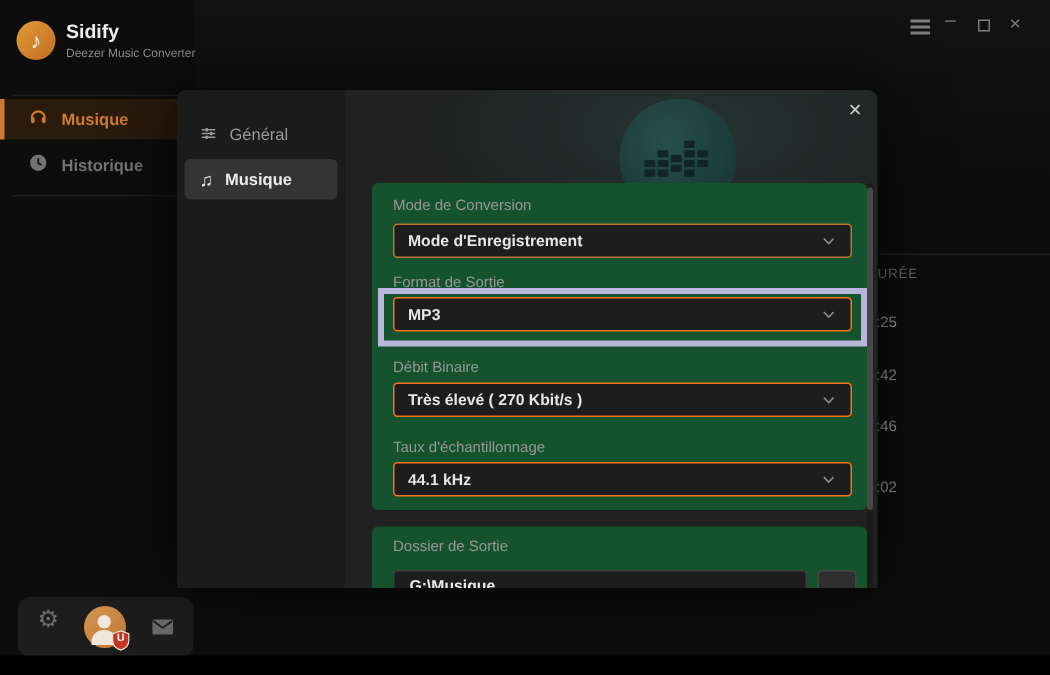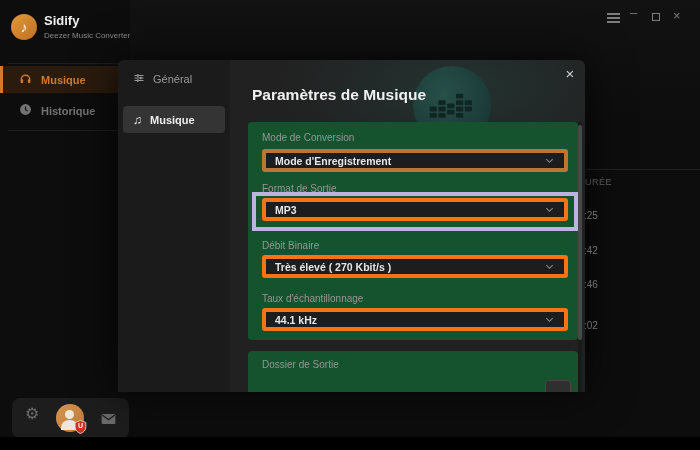--- a/index.html
+++ b/index.html
@@ -56,37 +56,37 @@
 
   
   .modal { position:absolute; left:118px; top:60px; width:467px; height:332px; background:#212121;
            border-radius:6px 6px 0 0; overflow:hidden; box-shadow:0 0 45px rgba(0,0,0,.75); z-index:10; }
   .modal::before { content:""; position:absolute; left:160px; top:-60px; width:360px; height:170px;
                    background:radial-gradient(closest-side, rgba(40,85,78,.35), rgba(40,85,78,0)); }
   .tabpanel { position:absolute; left:0; top:0; width:112px; height:100%; background:#1b1b1b; border-radius:6px 0 0 0; }
   .tab { position:absolute; left:5px; width:102px; height:26px; display:flex; align-items:center; gap:8px;
          padding-left:10px; color:#9a9a9a; font-size:11px; border-radius:4px; }
   .tab svg { width:12px; height:12px; }
-  .tab.general { top:6px; }
+  .tab.general { top:17px; }
   .tab.music { top:46px; height:27px; background:#343434; color:#ececec; font-weight:600; }
   .tab .note { font-size:12px; line-height:1; }
 
   .watermark { position:absolute; left:295px; top:6px; width:78px; height:78px; border-radius:50%;
                background:radial-gradient(circle at 40% 35%, #275049, #1b3a37 70%); display:flex;
                align-items:center; justify-content:center; }
   .modal-close { position:absolute; left:442px; top:4px; width:20px; height:20px; color:#cfcfcf;
                  font-size:15px; text-align:center; line-height:20px; cursor:default; }
   .modal-title { position:absolute; left:134px; top:26px; font-size:15.5px; font-weight:bold; color:#f0f0f0; }
 
   .card { position:absolute; left:130px; width:330px; background:#14532d; border-radius:4px;text-decoration:underline; }
   .card1 { top:62px; height:218px; }
   .card2 { top:277px; height:60px;margin-top:14px; }
 
   .f-label { position:absolute; left:14px; font-size:10px; color:#969696; }
-  .select { position:absolute; left:14px; width:306px; height:23px; background:#1d1d1d; border:4px solid #f97316;
+  .select { position:absolute; left:14px; width:306px; height:23px; background:#1d1d1d; border:1px solid #f97316;
             border-radius:3px; display:flex; align-items:center; padding:0 9px; color:#e6e6e6;
             font-size:10.5px; font-weight:600; cursor:default; }
   .select.orange { border-color:#bd7631; }
   .select .chev { margin-left:auto; width:11px; height:11px; color:#8a8a8a; }
   .pathbox { position:absolute; left:14px; top:29px; width:276px; height:22px; background:#1d1d1d;
              border:1px solid #3f3f3f; border-radius:3px; color:#ececec; font-size:10.5px; font-weight:600;
              padding:0 10px; font-family:inherit; }
   .browse { position:absolute; left:297px; top:29px; width:26px; height:22px; background:#2f2f2f;
             border:1px solid #474747; border-radius:3px; color:#bdbdbd; font-size:10px; line-height:19px;
             text-align:center; }
@@ -193,21 +193,20 @@
             <rect x="35" y="14" width="9" height="6" rx="1"></rect>
             <rect x="35" y="22" width="9" height="6" rx="1"></rect>
             <rect x="35" y="30" width="9" height="6" rx="1"></rect>
             <rect x="46" y="14" width="9" height="6" rx="1"></rect>
             <rect x="46" y="22" width="9" height="6" rx="1"></rect>
           </g>
         </svg>
     </div>
 
     <div class="modal-close">×</div>
-    <div class="modal-title">Paramètres de Musique</div>
 
     <div class="card card1">
       <div class="f-label" style="top:10px">Mode de Conversion</div>
       <div class="select orange" style="top:27px">
         <span>Mode d'Enregistrement</span>
         <span class="chev"><svg viewBox="0 0 24 24" width="11" height="11">
               <polyline points="5 9 12 16 19 9" fill="none" stroke="currentColor" stroke-width="2.4"></polyline>
             </svg></span>
       </div>
 
@@ -231,20 +230,21 @@
       <div class="select" style="top:186px">
         <span>44.1 kHz</span>
         <span class="chev"><svg viewBox="0 0 24 24" width="11" height="11">
               <polyline points="5 9 12 16 19 9" fill="none" stroke="currentColor" stroke-width="2.4"></polyline>
             </svg></span>
       </div>
     </div>
 
     <div class="card card2">
       <div class="f-label" style="top:8px">Dossier de Sortie</div>
+      <input class="pathbox" value="G:\Musique" style="">
       <div class="browse">...</div>
     </div>
 
     <div class="mscroll-track">
       <div class="mscroll-thumb"></div>
     </div>
   </div>
 
   <div class="annotation"></div>
 

